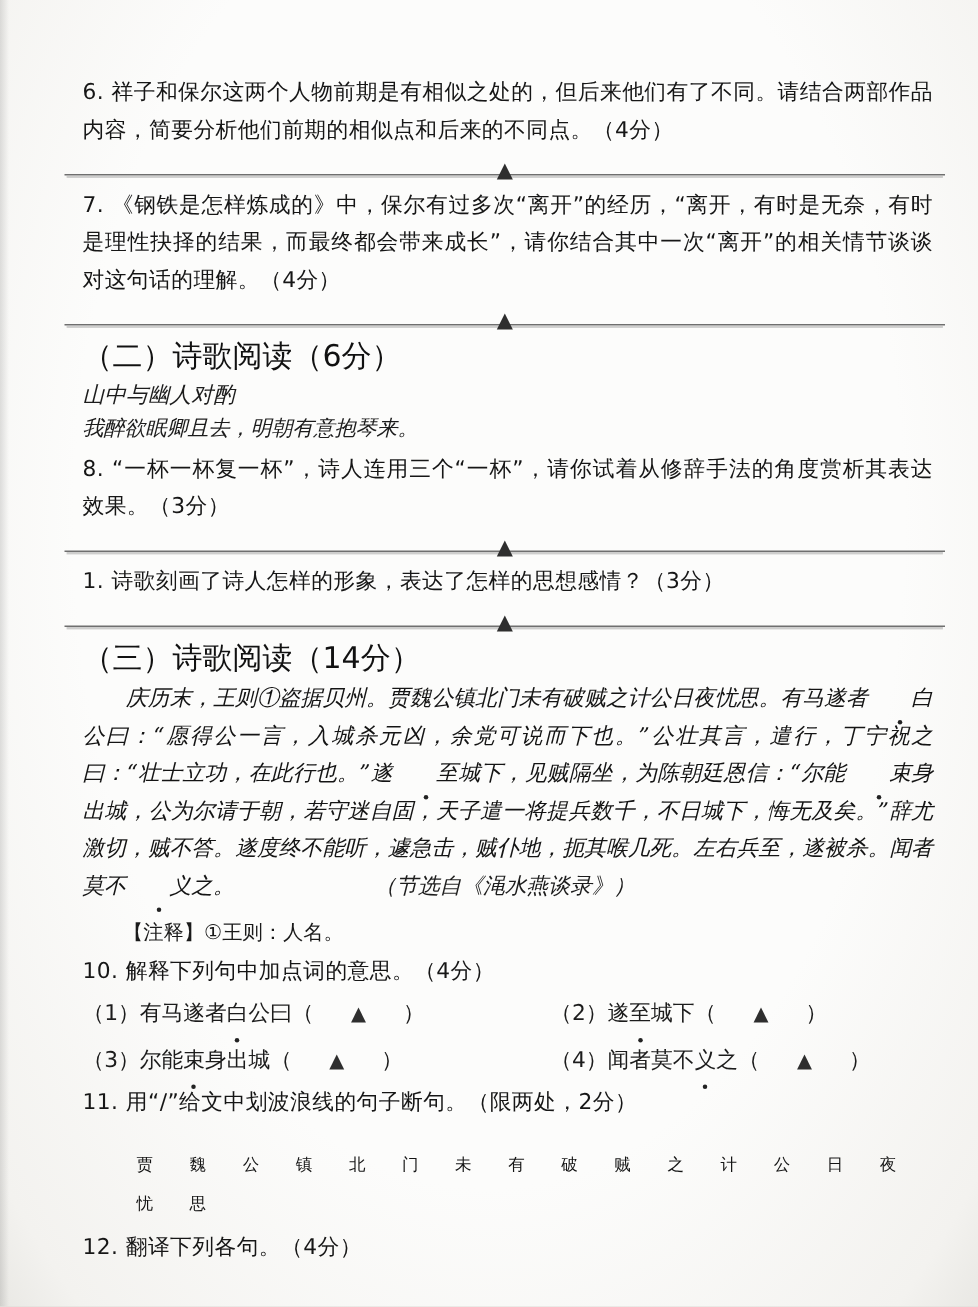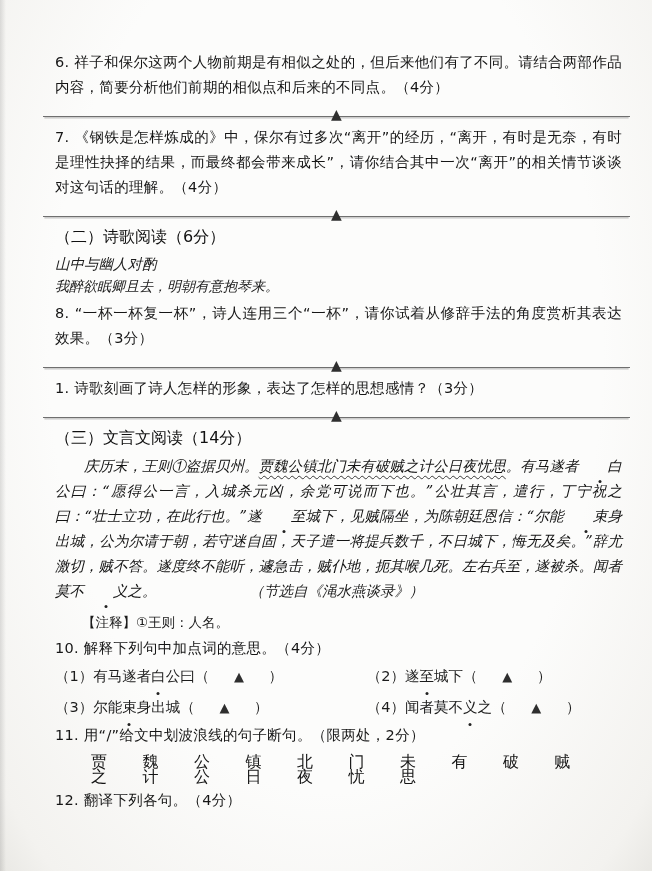--- a/index.html
+++ b/index.html
@@ -21,58 +21,57 @@
   }
   .page::before{
     content:"";position:absolute;left:0;top:0;bottom:0;width:6px;
     background:linear-gradient(90deg,rgba(90,90,90,.18),rgba(0,0,0,0));
   }
   p{margin:0;}
   .q{
     font-size:14.5px;line-height:25px;text-align:justify;
     letter-spacing:.02em;color:#161616;
   }
-  .sec{font-size:16px;line-height:24px;margin:6px 0 4px;color:#111;}
+  .sec{font-size:20px;line-height:24px;margin:6px 0 4px;color:#111;}
   
   .ans{
     position:relative;height:15px;
     margin:1px -8px 8px -12px;
     border-bottom:1.6px solid #6f6f6f;
     box-shadow:0 3px 0 -1.4px rgba(120,120,120,.35);
   }
   .ans .tri{
     position:absolute;left:50%;bottom:-5px;transform:translateX(-50%);
     font-size:14px;color:#2e2e2e;line-height:1;
   }
   
   .kai{font-family:"DejaVu Serif","Liberation Serif",serif;font-style:italic;}
   .poem{font-size:14px;line-height:22px;margin:2px 0 4px;}
   .poem .t{font-size:14.5px;}
   .passage{
     font-size:14.5px;line-height:25px;text-align:justify;
     text-indent:2em;margin-top:2px;color:#141414;
   }
   .wavy{
-    text-decoration:underline;
     text-decoration-style:wavy;
     text-decoration-thickness:1px;
     text-underline-offset:4px;
     text-decoration-color:#3a3a3a;
   }
   .dotted{position:relative;display:inline-block;font-style:inherit;}
   .dotted::after{
     content:"";position:absolute;left:50%;bottom:-4px;transform:translateX(-50%);
     width:3px;height:3px;border-radius:50%;background:#222;
   }
   .attr{ text-align:center;font-size:14.5px;margin-top:-25px;line-height:25px;padding-right:4px;}
   .note{font-size:13.5px;line-height:24px;margin:6px 0 2px;text-indent:2em;color:#1a1a1a;}
   .items{display:grid;grid-template-columns:55% 45%;font-size:14.5px;line-height:30px;}
   .item .tri-in{font-size:13px;color:#2e2e2e;margin:0 1.9em;}
   .spaced{
-    font-size:16px;line-height:15px;margin:6px 0 4px;padding-left:36px;
+    font-size:11px;line-height:26px;margin:16px 0 4px;padding-left:36px;
     letter-spacing:.95em;color:#141414;
   }
 </style>
 </head>
 <body>
 
 <div class="page">
 
   <p class="q">6. 祥子和保尔这两个人物前期是有相似之处的，但后来他们有了不同。请结合两部作品内容，简要分析他们前期的相似点和后来的不同点。（4分）</p>
   <div class="ans">
@@ -94,21 +93,21 @@
   <p class="q">8. “一杯一杯复一杯”，诗人连用三个“一杯”，请你试着从修辞手法的角度赏析其表达效果。（3分）</p>
   <div class="ans">
     <span class="tri">▲</span>
   </div>
 
   <p class="q">1. 诗歌刻画了诗人怎样的形象，表达了怎样的思想感情？（3分）</p>
   <div class="ans">
     <span class="tri">▲</span>
   </div>
 
-  <div class="sec">（三）文言文阅读（14分）</div>
+  <div class="sec">（三）诗歌阅读（14分）</div>
 
   <p class="passage kai"><span>庆历末，王则①盗据贝州。</span><span class="wavy">贾魏公镇北门未有破贼之计公日夜忧思</span><span>。有马遂者</span><span class="dotted">白</span><span>公曰：“愿得公一言，入城杀元凶，余党可说而下也。”公壮其言，遣行，丁宁祝之曰：“壮士立功，在此行也。”遂</span><span class="dotted">至</span><span>城下，见贼隔坐，为陈朝廷恩信：“尔能</span><span class="dotted">束</span><span>身出城，公为尔请于朝，若守迷自固，天子遣一将提兵数千，不日城下，悔无及矣。”辞尤激切，贼不答。遂度终不能听，遽急击，贼仆地，扼其喉几死。左右兵至，遂被杀。闻者莫不</span><span class="dotted">义</span><span>之。</span></p>
   <div class="attr kai">（节选自《渑水燕谈录》）</div>
 
   <div class="note">【注释】①王则：人名。</div>
 
   <p class="q">10. 解释下列句中加点词的意思。（4分）</p>
   <div class="items">
     <div class="item"><span>（1）</span><span>有马遂者</span><span class="dotted">白</span><span>公曰</span><span>（</span><span class="tri-in">▲</span><span>）</span></div>
     <div class="item"><span>（2）</span><span>遂</span><span class="dotted">至</span><span>城下</span><span>（</span><span class="tri-in">▲</span><span>）</span></div>

